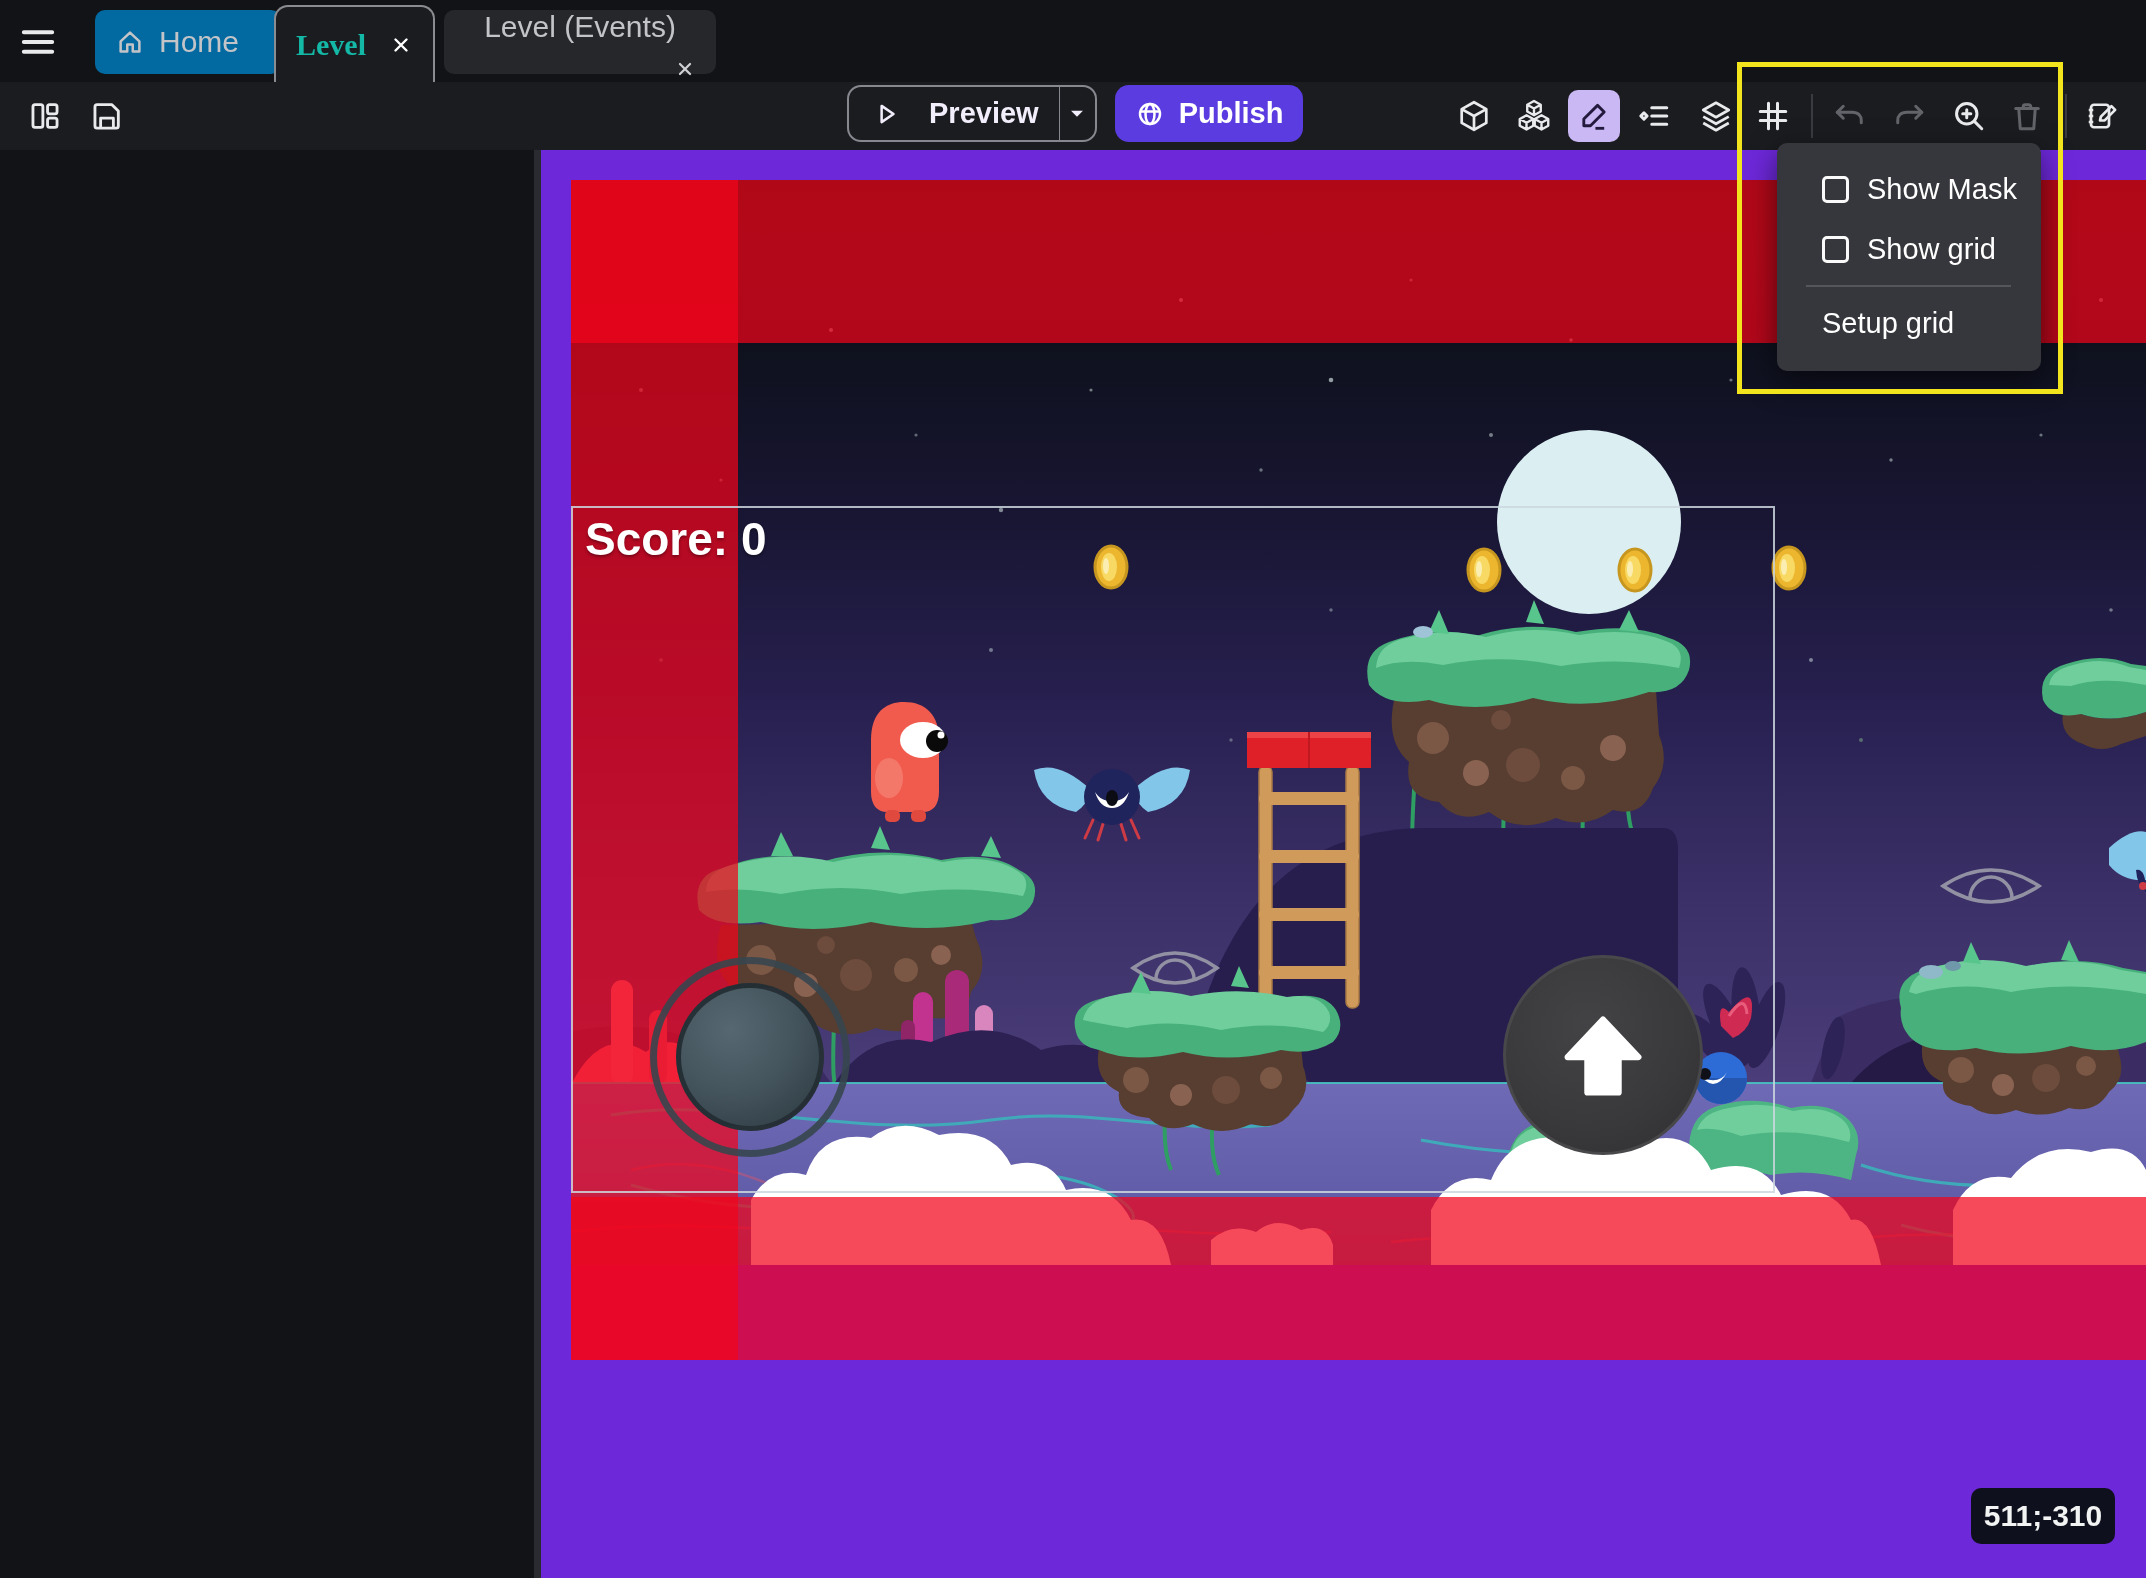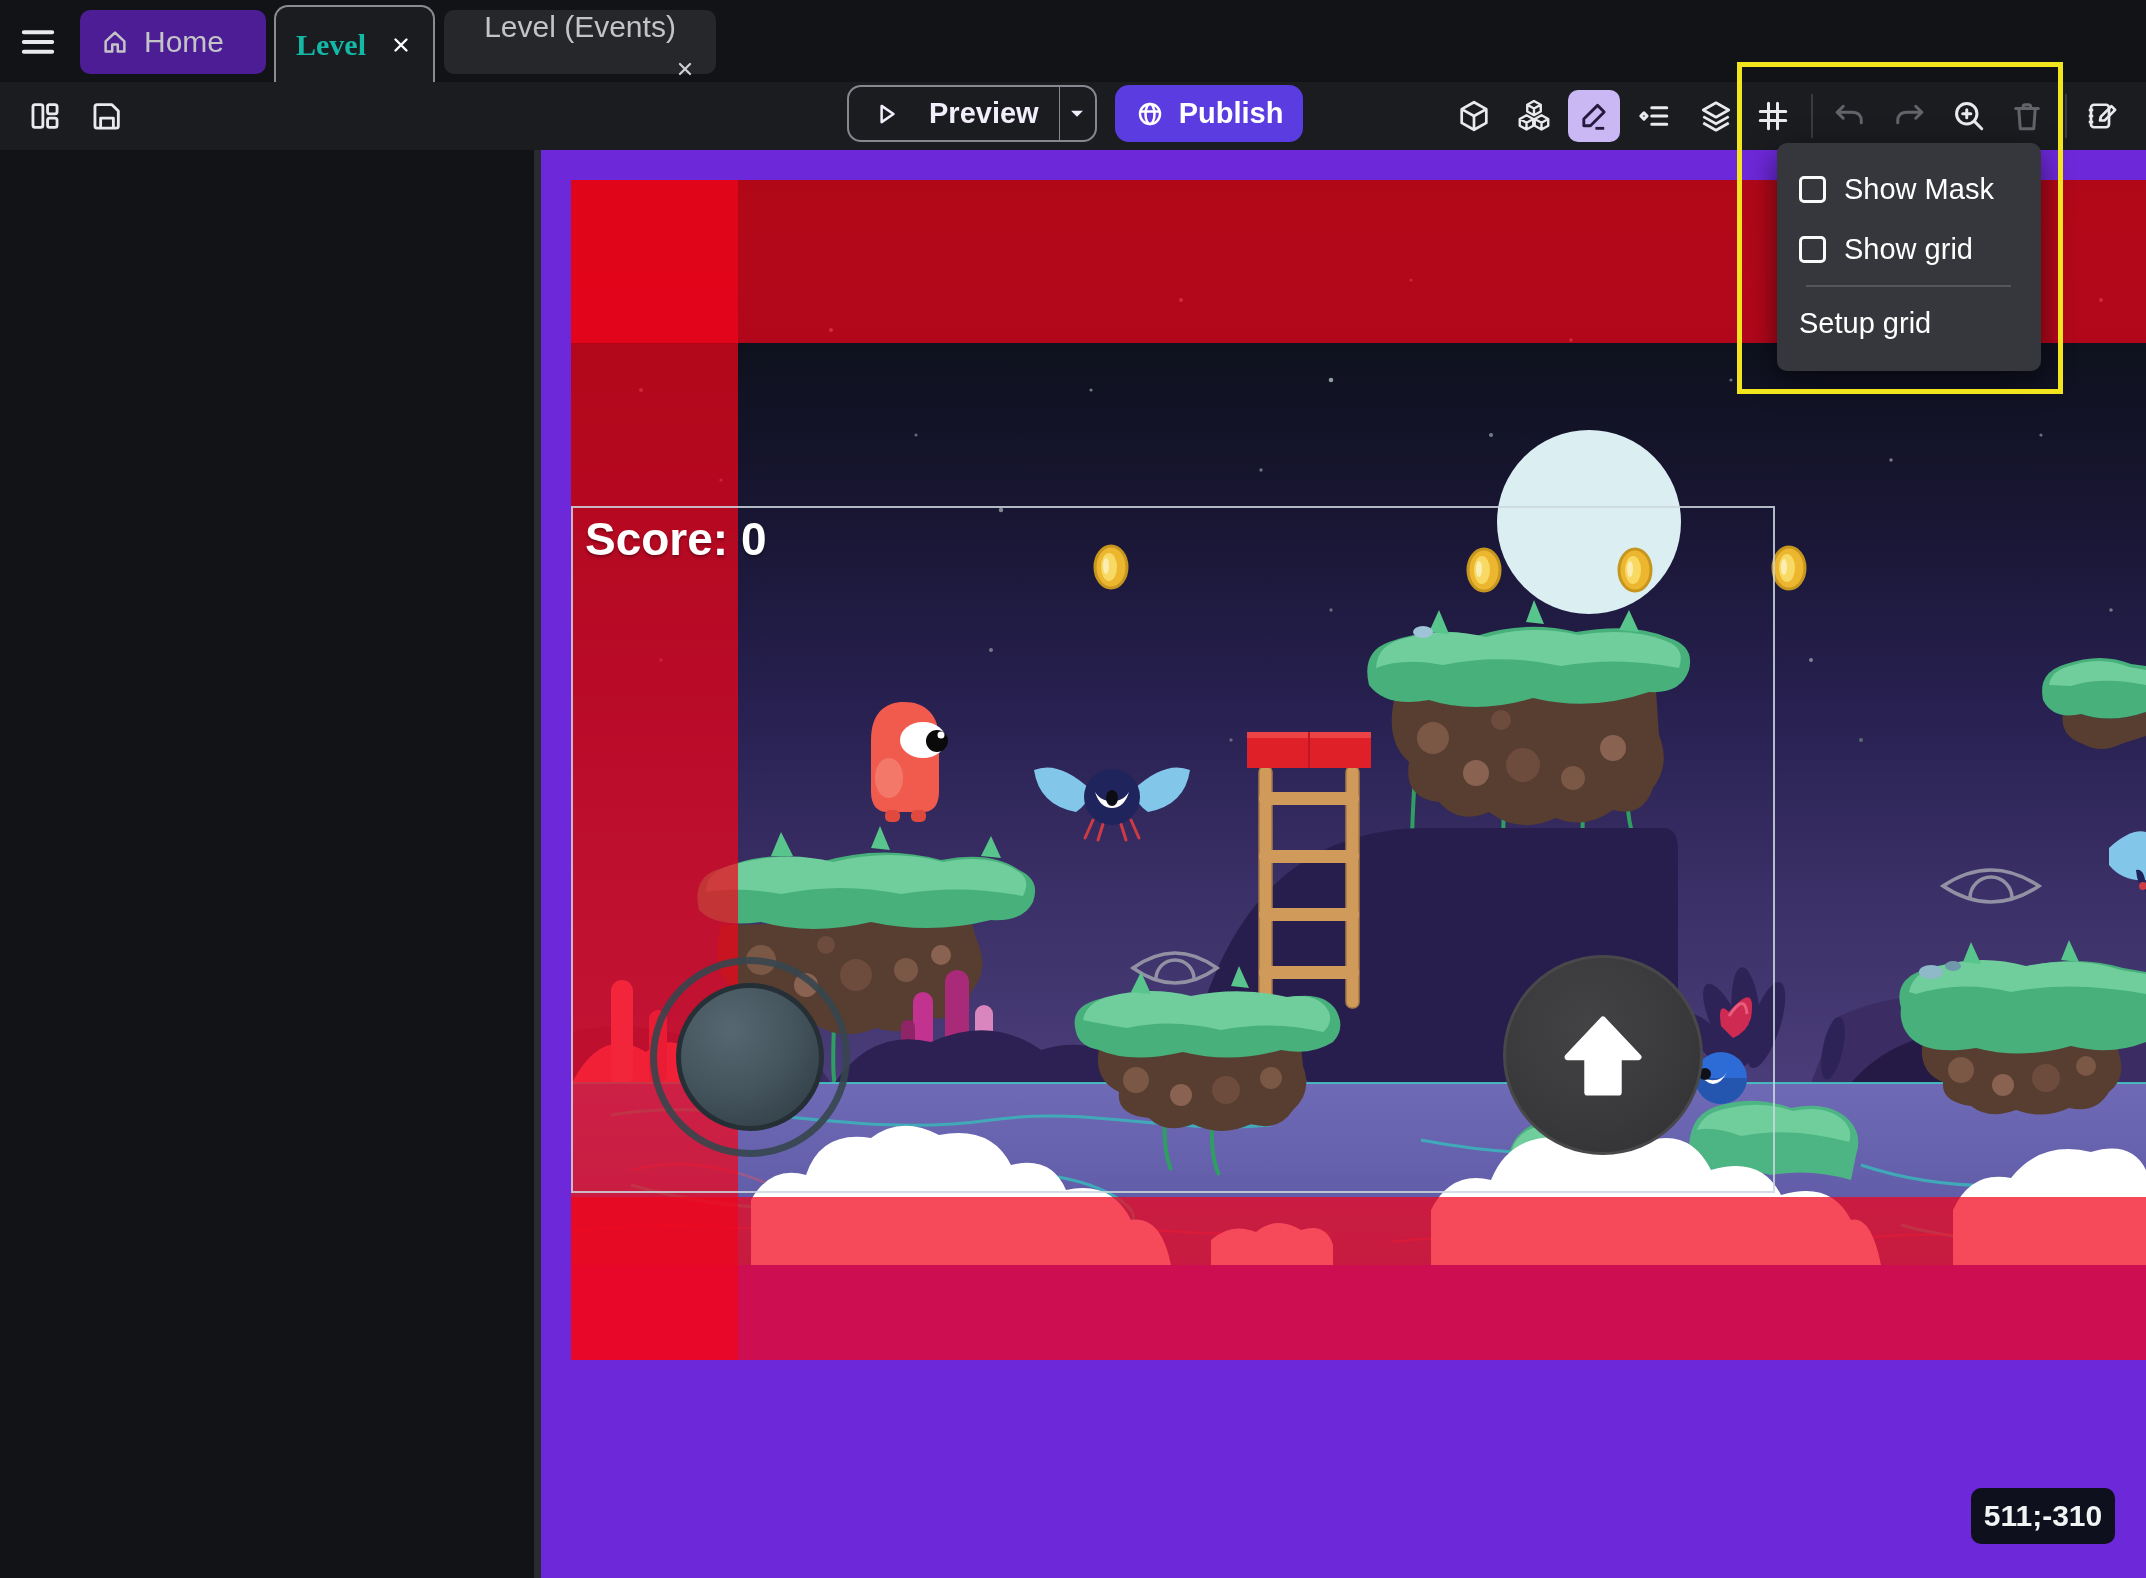--- a/index.html
+++ b/index.html
@@ -4,21 +4,21 @@
 <style>
   html,body{margin:0;padding:0;background:#121316;}
   #app{position:relative;width:2146px;height:1578px;overflow:hidden;background:#121316;
        font-family:"Liberation Sans",sans-serif;-webkit-font-smoothing:antialiased;}
 
   
   .tabbar{position:absolute;left:0;top:0;width:100%;height:82px;background:#121316;}
   .hamburger{position:absolute;left:16px;top:22px;width:44px;height:40px;color:#e9eaec;
              display:flex;align-items:center;justify-content:center;cursor:pointer;}
   .tab{position:absolute;display:flex;align-items:center;gap:14px;padding:0 20px;box-sizing:border-box;}
-  .tab-home{left:80px;top:10px;height:64px;width:186px;background:#4c1d95;border-radius:10px;}
+  .tab-home{left:95px;top:10px;height:64px;width:186px;background:#0369a1;border-radius:10px;}
   .tab-active{left:274px;top:5px;height:77px;width:161px;background:#1b1c20;
               border:2px solid #8b8c91;border-bottom:none;border-radius:14px 14px 0 0;}
   .tab-events{left:444px;top:10px;height:64px;width:272px;background:#26272b;border-radius:10px;flex-direction:column;}
   .tab-label{font-size:30px;color:#c3c4c8;white-space:nowrap;}
   .tab-active .tab-label{color:#14b8a6;font-weight:700;font-family:Liberation Serif, serif;}
   .tab-icon{display:flex;color:#c3c4c8;}
   .tab-close{display:flex;color:#cfd0d4;margin-left:auto;cursor:pointer;}
   .tab-active .tab-close{color:#ffffff;}
 
   
@@ -71,21 +71,21 @@
          border:3px solid rgba(74,74,76,0.9);box-sizing:border-box;display:flex;align-items:center;
          justify-content:center;cursor:pointer;}
   .coord-badge{position:absolute;left:1430px;top:1338px;width:144px;height:56px;background:rgba(8,14,13,0.92);
                border-radius:10px;display:flex;align-items:center;justify-content:center;
                font-size:30px;font-weight:700;color:#f2f3f3;}
 
   
   .grid-menu{position:absolute;left:1777px;top:143px;width:264px;height:228px;background:#36373c;
              border-radius:10px;box-shadow:0 10px 30px rgba(0,0,0,.55);z-index:60;padding-top:16px;
              box-sizing:border-box;}
-  .menu-item{display:flex;align-items:center;gap:18px;height:60px;padding-left:22px;cursor:pointer;}
+  .menu-item{display:flex;align-items:center;gap:18px;height:60px;padding-left:45px;cursor:pointer;}
   .checkbox{width:27px;height:27px;border:3px solid #fafafa;border-radius:5px;box-sizing:border-box;
             background:transparent;flex:none;}
   .menu-label{font-size:29px;color:#ffffff;font-weight:500;}
   .menu-divider{height:2px;background:#55565b;margin:6px 30px 8px 29px;}
   .highlight-box{position:absolute;left:1737px;top:62px;width:326px;height:332px;box-sizing:border-box;
                  border:5px solid #f3e51d;z-index:70;pointer-events:none;}
 
   svg{display:block;}
 </style>
 </head>

